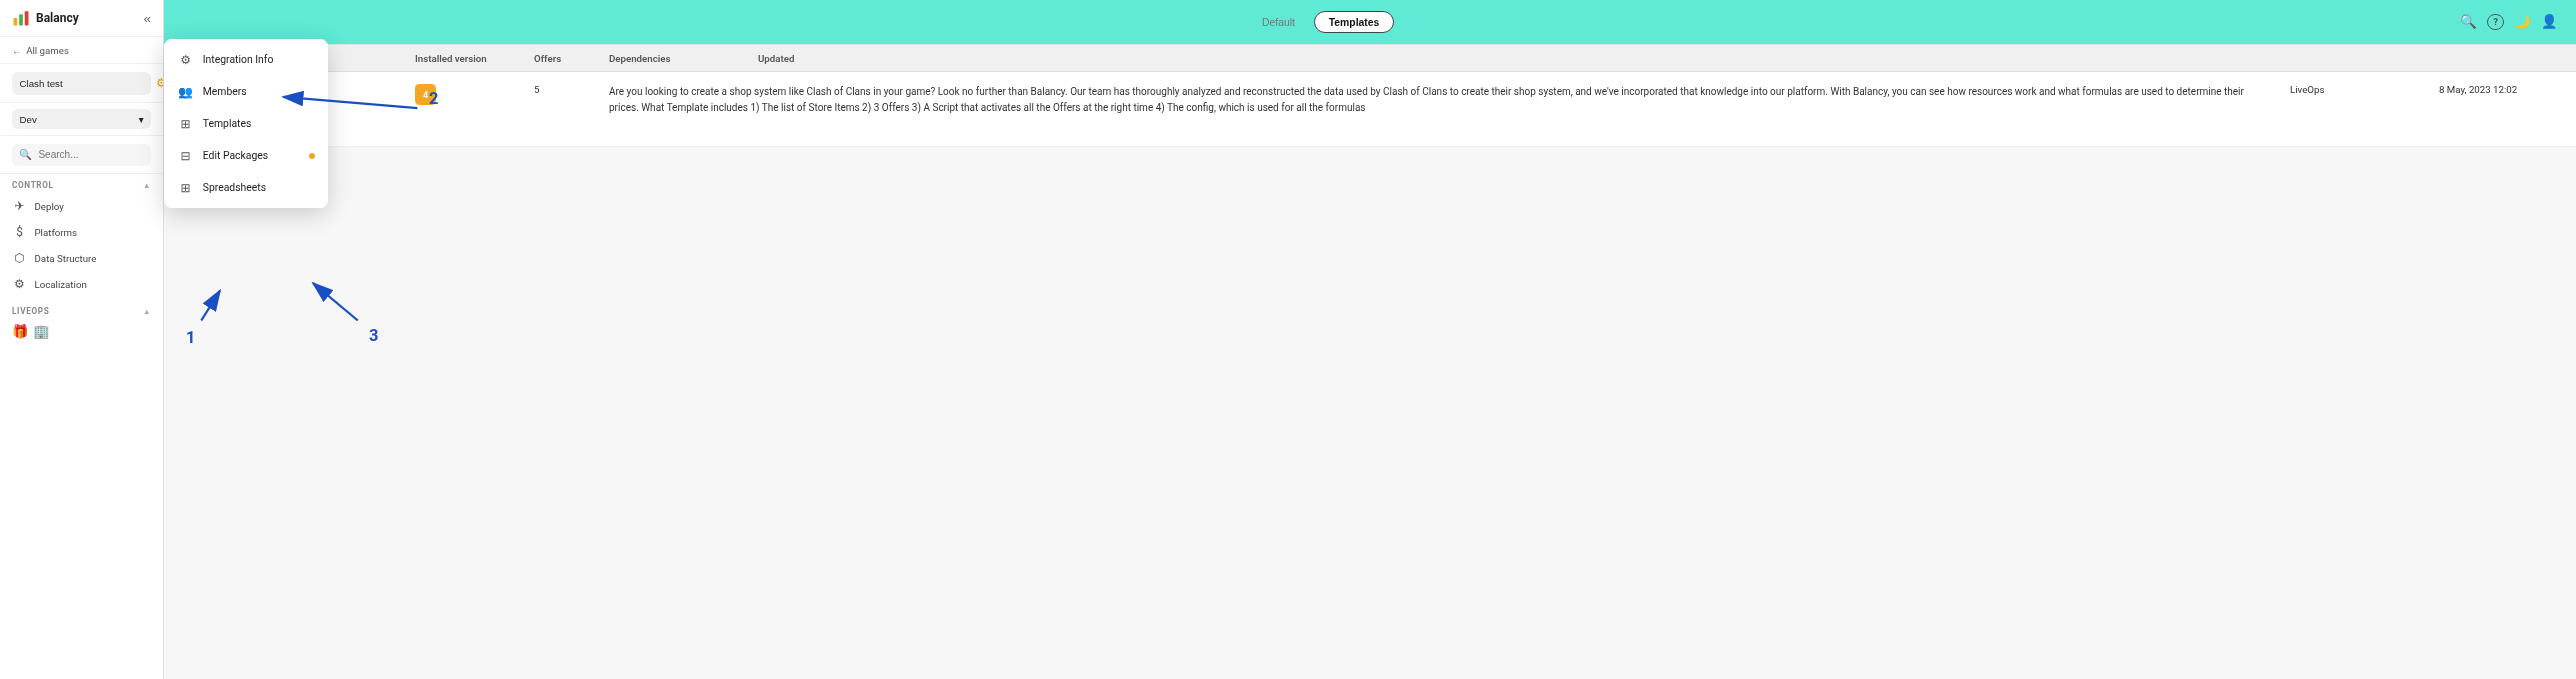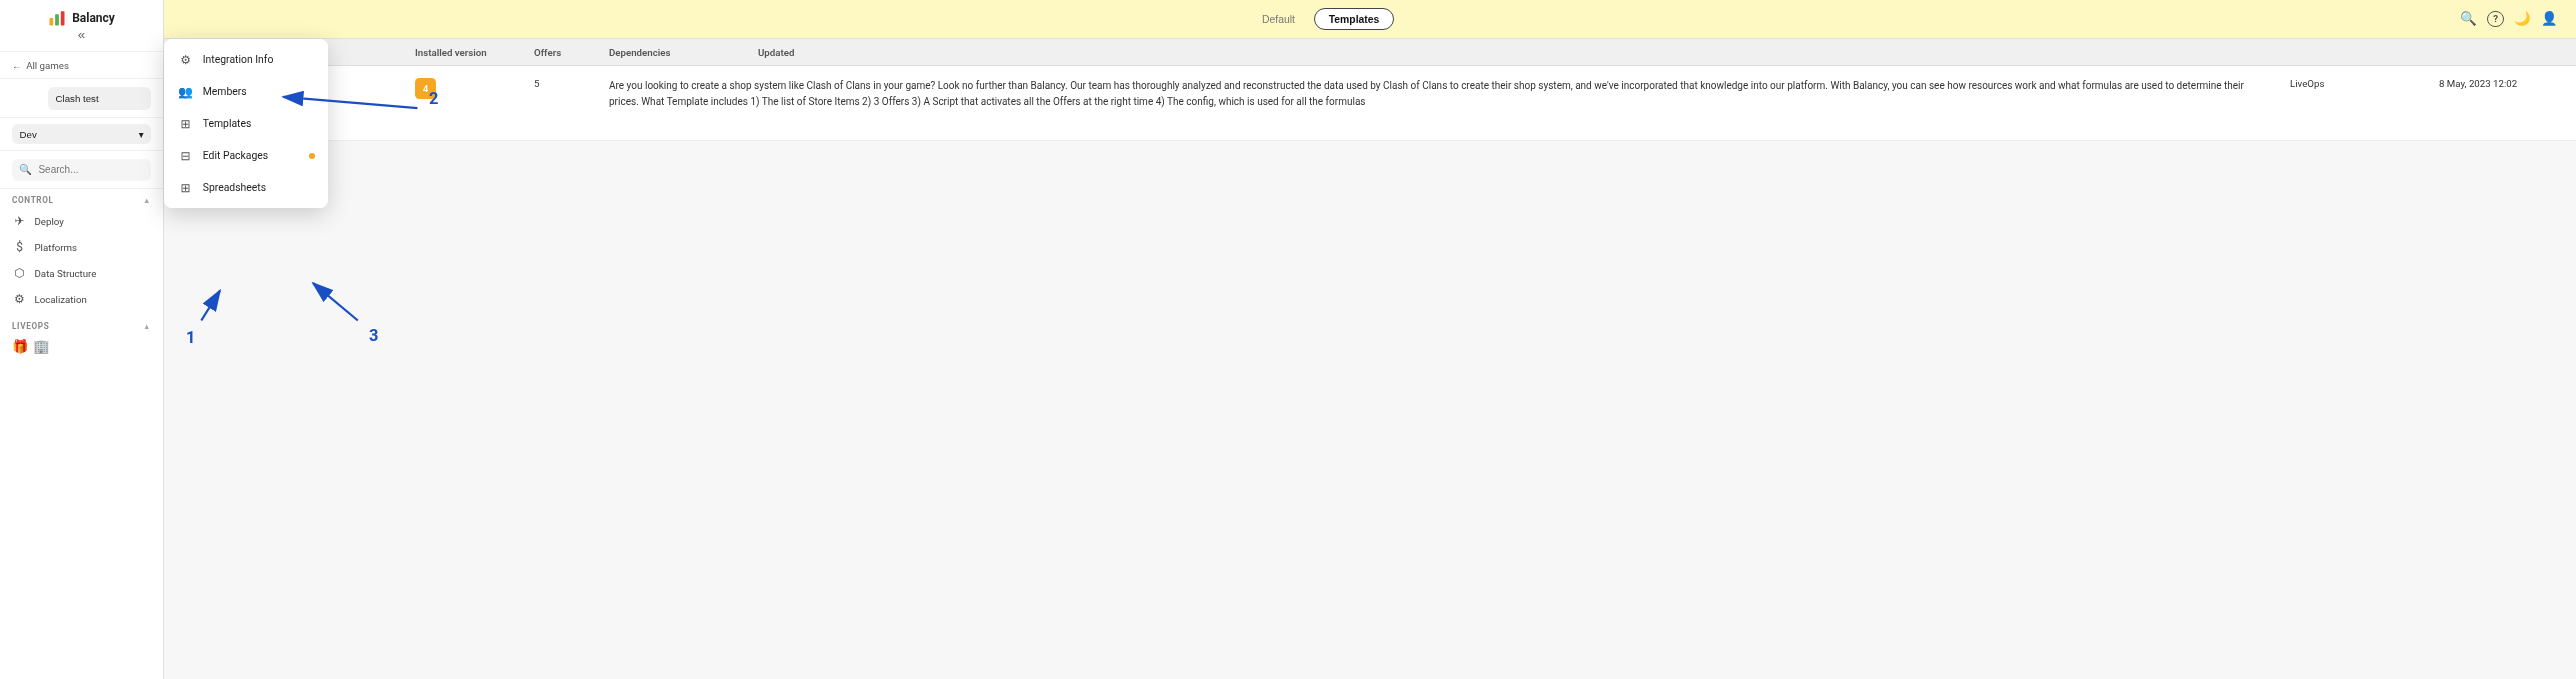--- a/index.html
+++ b/index.html
@@ -1,29 +1,29 @@
 <!DOCTYPE html>
 <html style="font-size:12px"><head>
   <meta charset="utf-8">
   <style>
     * { box-sizing: border-box; margin: 0; padding: 0; }
     body { font-family: -apple-system, BlinkMacSystemFont, 'Segoe UI', Roboto, sans-serif; background: #f5f5f5; display: flex; height: 100vh; overflow: hidden; font-size: 10.4px; }
 
     
     .sidebar { width: 164px; background: #fff; border-right: 0.7px solid #e0e0e0; display: flex; flex-direction: column; flex-shrink: 0; height: 100vh; overflow-y: auto; }
-    .sidebar-header { display: flex; align-items: center; justify-content: space-between; padding: 9px 12px; border-bottom: 0.7px solid #f0f0f0; flex-direction: column; }
+    .sidebar-header { display: flex; align-items: center; justify-content: space-between; padding: 9px 12px; border-bottom: 0.7px solid #f0f0f0; }
     .logo-area { display: flex; align-items: center; gap: 6px; }
     .logo-icon { width: 18px; height: 18px; }
     .logo-text { font-weight: 700; font-size: 12px; color: #222; }
     .sidebar-collapse-btn { background: none; border: none; cursor: pointer; color: #666; font-size: 13.4px; }
 
     .back-link { display: flex; align-items: center; gap: 4.5px; padding: 7.5px 12px; color: #555; font-size: 9.7px; cursor: pointer; border-bottom: 0.7px solid #f0f0f0; }
 
     .game-selector { padding: 7.5px 12px; border-bottom: 0.7px solid #f0f0f0; }
-    .game-input-wrap { display: flex; align-items: center; background: #f0f0f0; border-radius: 6px; padding: 4.5px 7.5px; gap: 4.5px; margin-left: 36px; }
+    .game-input-wrap { display: flex; align-items: center; background: #f0f0f0; border-radius: 6px; padding: 4.5px 7.5px; gap: 4.5px; }
     .game-input-wrap input { background: none; border: none; outline: none; font-size: 9.7px; flex: 1; color: #222; }
     .gear-btn { background: none; border: none; cursor: pointer; color: #f90; font-size: 12px; }
 
     .env-selector { padding: 6px 12px; border-bottom: 0.7px solid #f0f0f0; }
     .env-btn { display: flex; align-items: center; justify-content: space-between; width: 100%; background: #f0f0f0; border: none; border-radius: 6px; padding: 4.5px 7.5px; cursor: pointer; font-size: 9.7px; color: #222; }
 
     .search-wrap { padding: 7.5px 12px; border-bottom: 0.7px solid #f0f0f0; }
     .search-inner { display: flex; align-items: center; gap: 6px; background: #f5f5f5; border-radius: 6px; padding: 4.5px 7.5px; }
     .search-inner input { background: none; border: none; outline: none; font-size: 10px; color: #222; flex: 1; }
 
@@ -33,21 +33,21 @@
 
     .sidebar-item { display: flex; align-items: center; gap: 7.5px; padding: 6px 12px; cursor: pointer; color: #444; font-size: 9.7px; border-radius: 0; }
     .sidebar-item .item-icon { font-size: 12px; width: 15px; text-align: center; color: #555; }
 
     .sidebar-liveops { padding: 6px 12px 3px; margin-top: 3px; }
 
     
     .main { flex: 1; display: flex; flex-direction: column; overflow: hidden; }
 
     
-    .topbar { display: flex; align-items: center; justify-content: space-between; background: #fef9c3; border-bottom: 0.7px solid #e0e0e0; padding: 0 18px; height: 39px; }
+    .topbar { display: flex; align-items: center; justify-content: space-between; background: #5eead4; border-bottom: 0.7px solid #e0e0e0; padding: 0 18px; height: 45px; }
     .topbar-center { display: flex; align-items: center; gap: 6px; }
     .tab-btn { padding: 4.5px 13.4px; border-radius: 15px; border: 1.1px solid #ccc; background: none; cursor: pointer; font-size: 10.4px; color: #555; }
     .tab-btn.active { background: #fff; border-color: #444; color: #111; font-weight: 600; }
     .tab-btn.default { background: none; border: none; color: #777; font-size: 10.4px; }
     .topbar-right { display: flex; align-items: center; gap: 10.4px; color: #555; font-size: 13.4px; }
     .topbar-right span { cursor: pointer; }
 
     
     .content { flex: 1; overflow-y: auto; background: #f7f7f7; }
 

